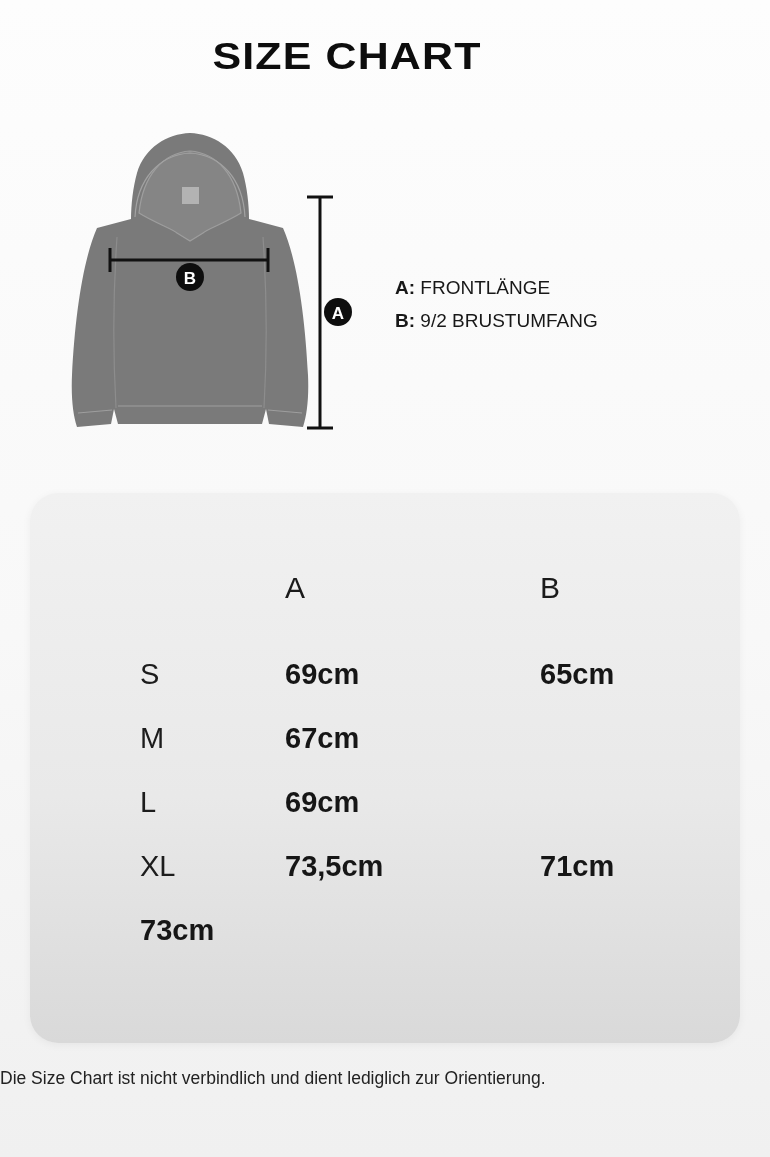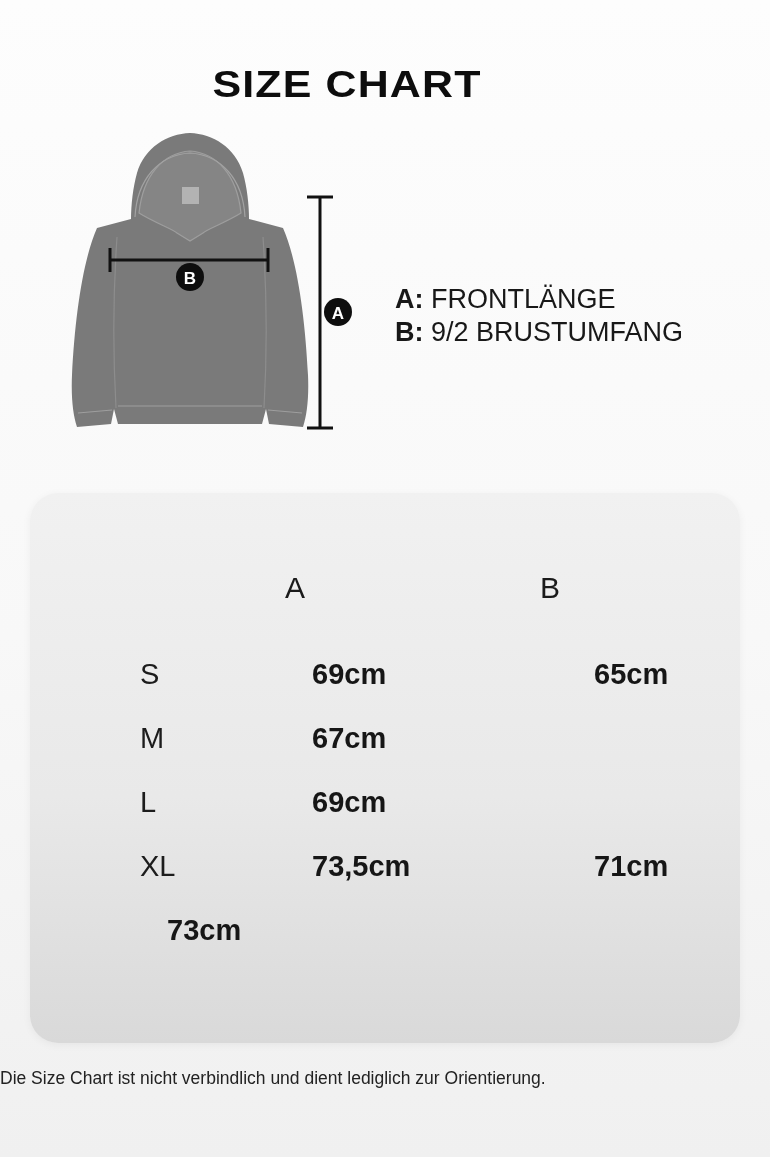--- a/index.html
+++ b/index.html
@@ -7,45 +7,44 @@
     width: 770px; height: 1157px;
     position: relative;
     overflow: hidden;
     background: linear-gradient(180deg, #fdfdfd 0%, #f8f8f8 55%, #f0f0f0 100%);
     font-family: "Liberation Sans", sans-serif;
     color: #121212;
   }
 
   .page-title {
     position: absolute;
-    top: 64px; left: 0; width: 694px;
+    top: 36px; left: 0; width: 694px;
     text-align: center;
   }
   .page-title span {
     display: inline-block;
     font-size: 37px;
     font-weight: 900;
     letter-spacing: 1px;
     transform: scaleX(1.16);
     color: #0d0d0d;
     white-space: nowrap;
   }
 
   .diagram { position: absolute; top: 0; left: 0; }
 
   .hoodie-svg { position: absolute; left: 55px; top: 125px; }
 
   .legend {
     position: absolute;
     left: 395px; top: 271px;
-    font-size: 27px;
+    font-size: 19px;
     line-height: 33px;
     color: #181818;
     white-space: nowrap;
-    margin-top: 12px;
   }
   .legend .key { font-weight: bold; }
 
   .size-card {
     position: absolute;
     left: 30px; top: 493px;
     width: 710px; height: 550px;
     border-radius: 28px;
     background: linear-gradient(180deg, #f1f1f1 0%, #e9e9e9 55%, #d9d9d9 100%);
     box-shadow: 0 2px 8px rgba(0,0,0,0.05);
@@ -74,21 +73,20 @@
   .table-row .size-label {
     width: 145px;
     font-size: 29px;
     color: #1c1c1c;
   }
   .table-row .value-a { width: 255px; }
   .table-row .value {
     font-size: 29px;
     font-weight: bold;
     color: #161616;
-    margin-left: 27px;
   }
 
   .footer-note {
     position: absolute;
     top: 1068px; left: 0;
     width: 770px;
     text-align: left;
     font-size: 17.5px;
     color: #222222;
   }

